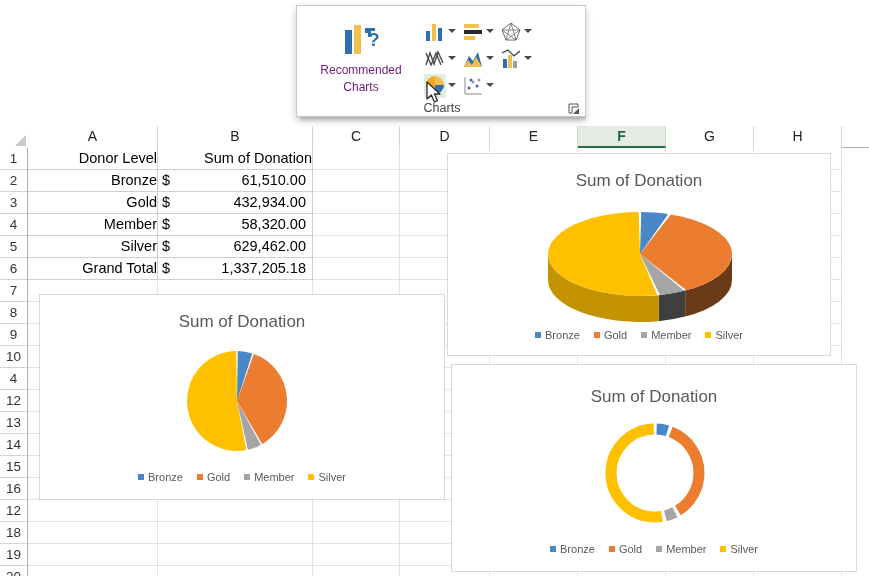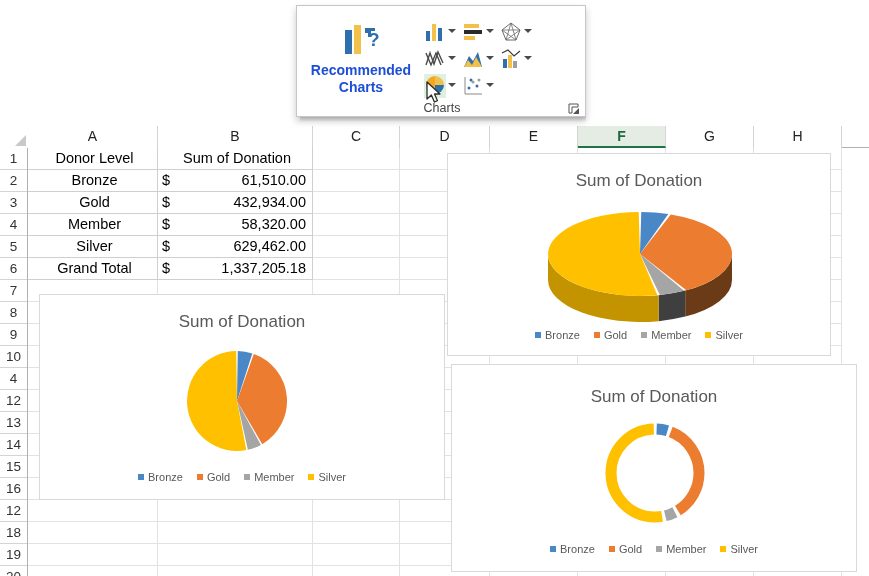--- a/index.html
+++ b/index.html
@@ -30,36 +30,36 @@
     border-right:1px solid #b0b0b0;box-sizing:border-box;}
   .rowhead{position:absolute;left:0;width:27px;height:22px;line-height:21px;text-align:center;
     font-size:13.5px;color:#333;border-bottom:1px solid #d4d4d4;box-sizing:border-box;}
 
   .gridcell{position:absolute;box-sizing:border-box;
     border-right:1px solid #e2e2e2;border-bottom:1px solid #e2e2e2;background:#fff;}
 
   .datacell{position:absolute;box-sizing:border-box;font-size:14.5px;color:#000;
     line-height:21px;height:22px;white-space:nowrap;overflow:hidden;
     border-right:1px solid #cfcfcf;border-bottom:1px solid #cfcfcf;background:#fff;}
-  .datacell.lbl{padding-left:4px;text-align:center;}
+  .datacell.lbl{padding-left:4px;text-align:right;}
   .datacell.cur{padding:0 6px 0 4px;}
   .cur-wrap{display:flex;justify-content:space-between;}
   .cur-sym{}
   .cur-val{}
 
   
   #ribbon{position:absolute;left:296px;top:5px;width:290px;height:112px;
     background:#fff;border:1px solid #c6c6c6;box-sizing:border-box;
     box-shadow:0 4px 7px rgba(0,0,0,.22);}
   #ribbon-shadow{position:absolute;left:300px;top:117px;width:286px;height:5px;
     background:linear-gradient(to bottom,rgba(0,0,0,.16),rgba(0,0,0,0));}
 
   .rec-charts{position:absolute;left:8px;top:16px;width:112px;text-align:center;}
   .rec-icon{height:36px;position:relative;margin:0 auto 4px auto;width:52px;}
-  .rec-label{font-size:14px;color:#1d4ed8;line-height:17px;font-weight:bold;}
+  .rec-label{font-size:12px;color:#701a75;line-height:17px;}
 
   .chart-grid{position:absolute;left:127px;top:14px;width:110px;height:78px;}
   .cg-item{position:absolute;width:34px;height:24px;}
   .cg-btn{position:absolute;left:0;top:0;width:22px;height:24px;}
   .cg-arrow{position:absolute;right:2px;top:9px;width:0;height:0;
     border-left:4px solid transparent;border-right:4px solid transparent;
     border-top:4px solid #4a4a4a;}
   .cg-item.hot .cg-btn{background:#dff0e0;}
 
   .pivot{position:absolute;left:237px;top:16px;width:48px;text-align:center;}

